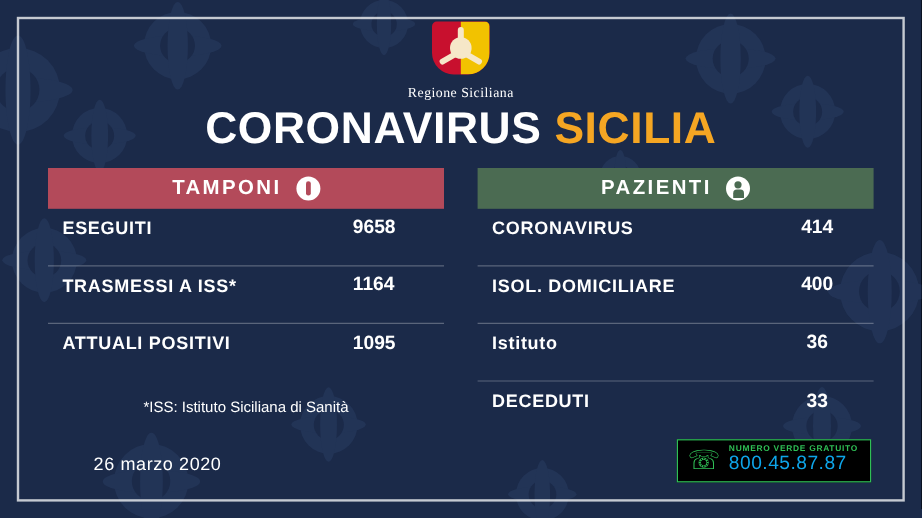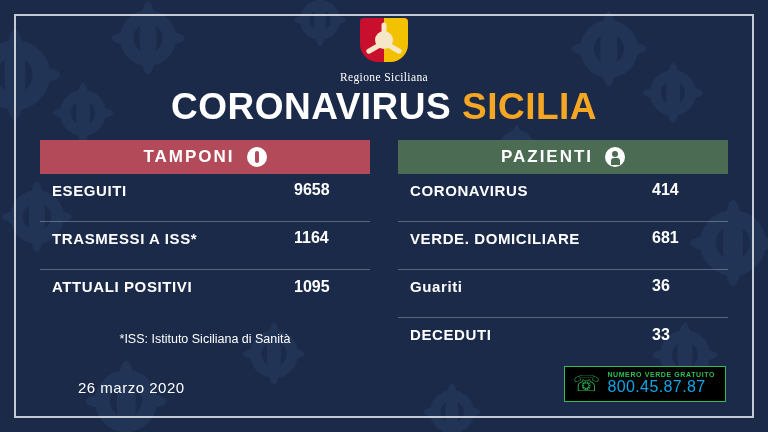--- a/index.html
+++ b/index.html
@@ -223,21 +223,21 @@
   .row:last-child { border-bottom: none; }
   .row .label {
     font-size: 15px;
     font-weight: bold;
     letter-spacing: 0.6px;
   }
   .row .value {
     font-size: 16px;
     font-weight: bold;
     min-width: 58px;
-    text-align: left;
+    text-align: center;
   }
   .left-rows .value { text-align: left; padding-left: 4px; }
   .note {
     margin-top: 14px;
     color: #ffffff;
     font-size: 12.5px;
     text-align: center;
   }
   .date {
     position: absolute;
@@ -378,25 +378,25 @@
             <span class="person-head"></span>
               <span class="person-body"></span>
           </span>
         </div>
         <div class="rows">
           <div class="row">
             <span class="label">CORONAVIRUS</span>
             <span class="value">414</span>
           </div>
           <div class="row">
-            <span class="label">VERDE. DOMICILIARE</span>
-            <span class="value">681</span>
-          </div>
-          <div class="row">
-            <span class="label">Guariti</span>
+            <span class="label">ISOL. DOMICILIARE</span>
+            <span class="value">400</span>
+          </div>
+          <div class="row">
+            <span class="label">Istituto</span>
             <span class="value">36</span>
           </div>
           <div class="row">
             <span class="label">DECEDUTI</span>
             <span class="value">33</span>
           </div>
         </div>
       </div>
 
     </div>

